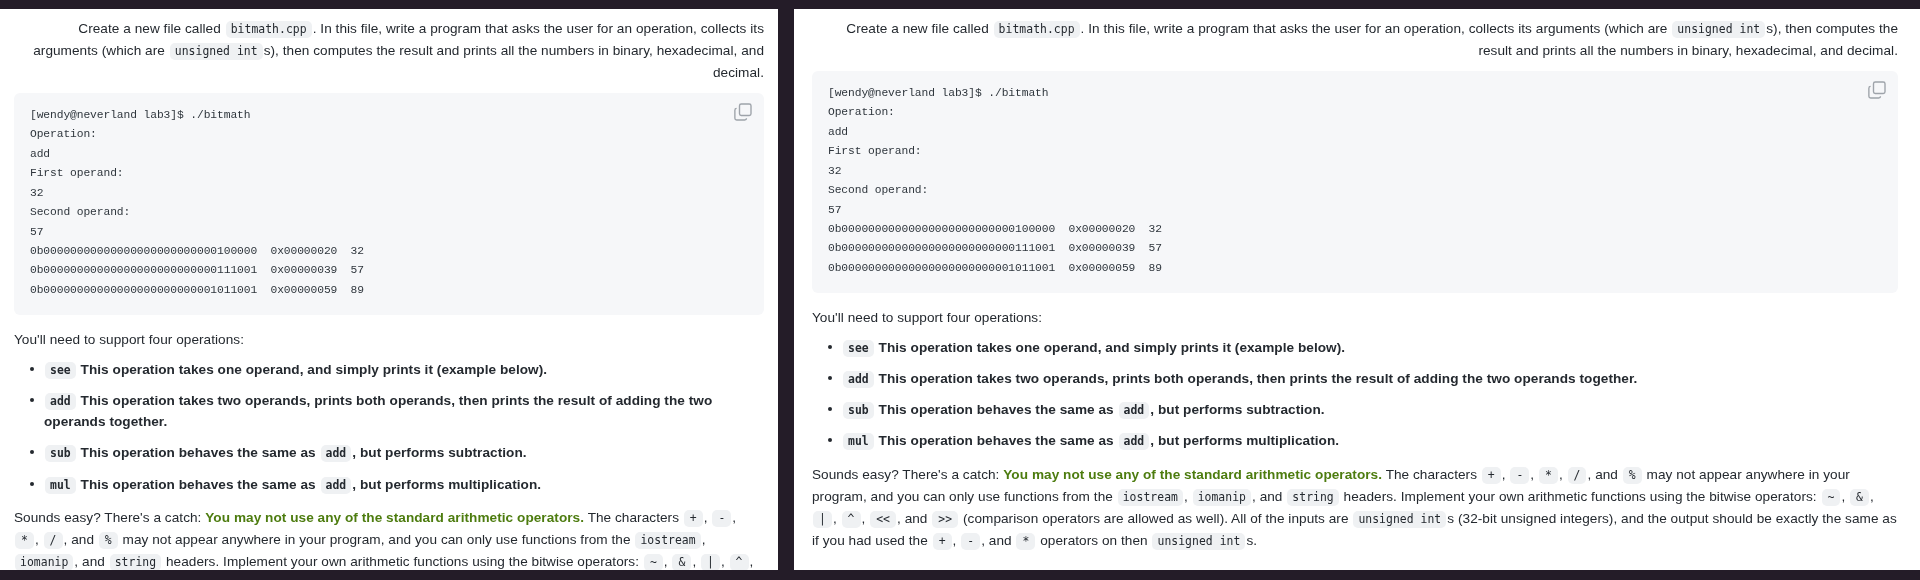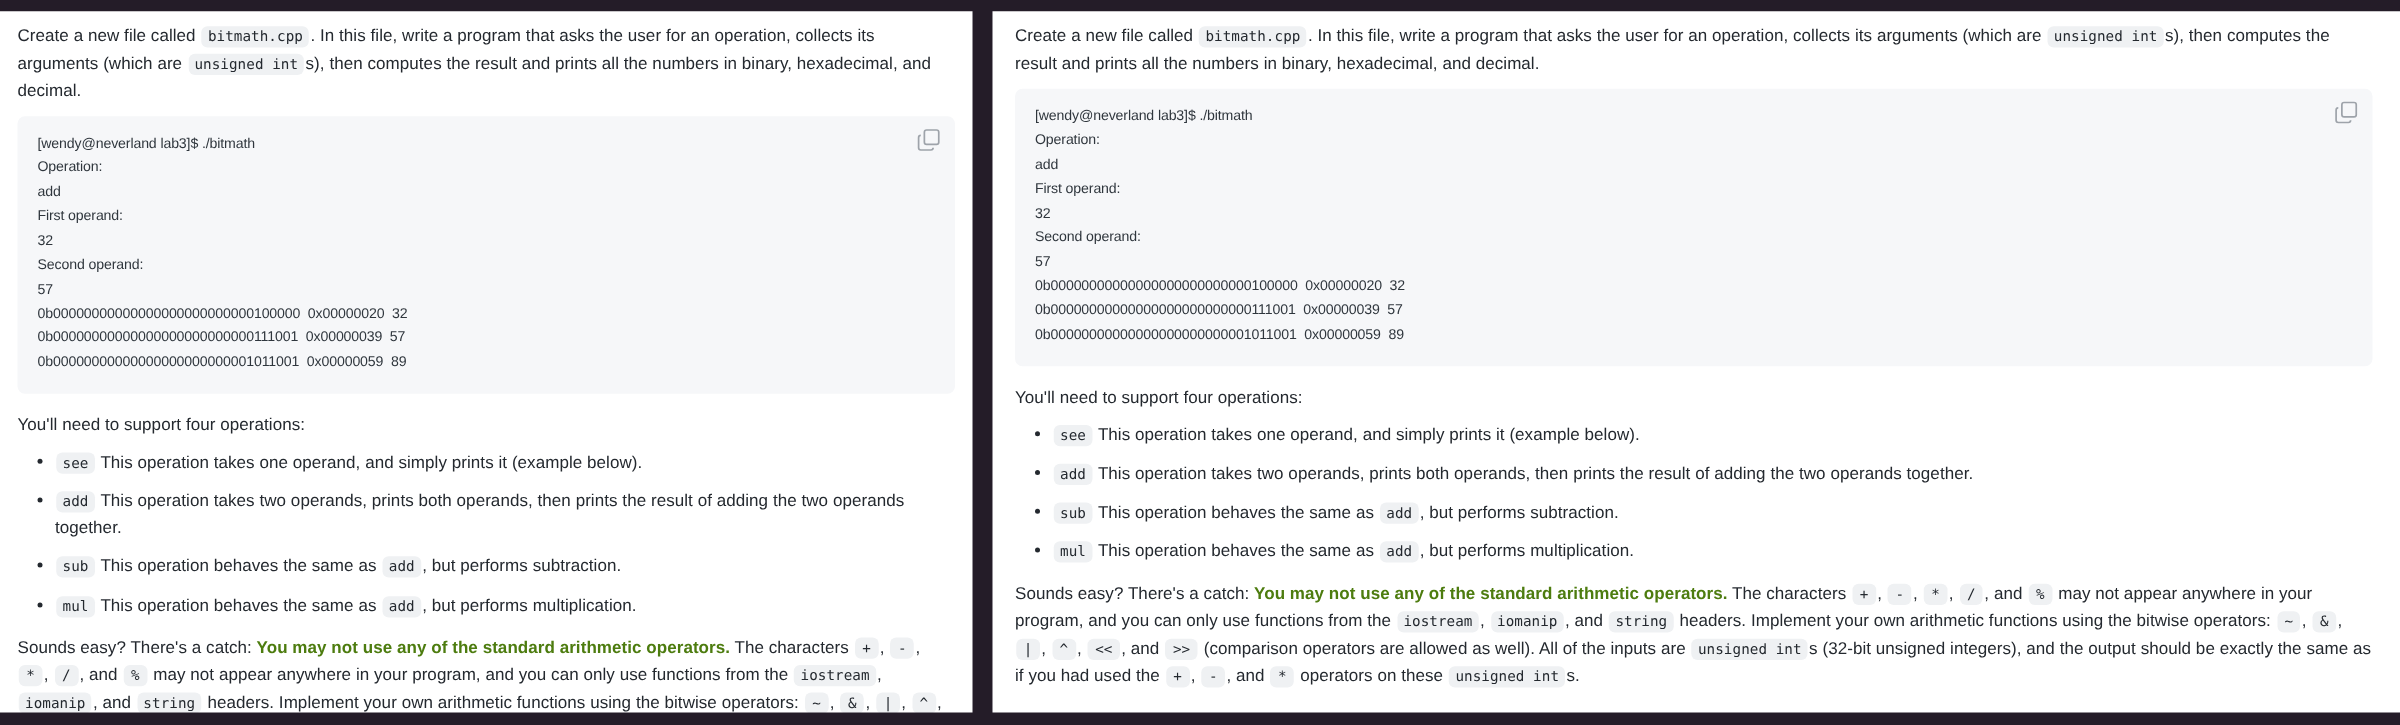--- a/index.html
+++ b/index.html
@@ -48,21 +48,21 @@
   
   .prose {
     color: #24292f;
     font-size: 13.6px;
     line-height: 1.62;
     letter-spacing: 0.05px;
   }
   .pane-right .prose { font-size: 13.6px; }
 
   .prose p { margin: 0 0 8px 0; }
-  .prose p.tight { margin-bottom: 4px; }
+  .prose p.tight { margin-bottom: 4px; text-align: right; }
 
   .bold { font-weight: bold; color: #4d7c0f; }
 
   
   code.chip {
     font-family: "DejaVu Sans Mono", "Liberation Mono", monospace;
     background: #eff1f3;
     border-radius: 5px;
     padding: 1px 5px 2px 5px;
     font-size: 11.4px;
@@ -75,21 +75,21 @@
   
   .codeblock {
     position: relative;
     background: #f6f7f9;
     border-radius: 6px;
     margin: 9px 0 14px 0;
     padding: 13px 16px 15px 16px;
   }
   .codeblock pre {
     margin: 0;
-    font-family: Liberation Sans, sans-serif;
+    font-family: Liberation Mono, monospace;
     font-size: 11.3px;
     line-height: 1.72;
     color: #2f363d;
     white-space: pre;
     letter-spacing: -0.1px;
   }
   .copy-btn {
     position: absolute;
     top: 9px; right: 11px;
     width: 20px; height: 20px;
@@ -101,20 +101,21 @@
   
   ul.ops {
     margin: 8px 0 12px 0;
     padding-left: 30px;
     list-style: none;
   }
   ul.ops li {
     position: relative;
     margin: 0 0 10px 0;
     line-height: 1.55;
+    font-weight: bold;
   }
   ul.ops li::before {
     content: "";
     position: absolute;
     left: -14px; top: 8px;
     width: 4px; height: 4px;
     border-radius: 50%;
     background: #24292f;
   }
 </style>
@@ -291,21 +292,21 @@
           <code class="chip op">^</code>,
           <code class="chip op">&lt;&lt;</code>,
           <span>and</span>
           <code class="chip op">&gt;&gt;</code>
           <span>(comparison operators are allowed as well). All of the inputs are</span>
           <code class="chip">unsigned int</code><span>s (32-bit unsigned integers), and the output should be exactly the same as if you had used the</span>
           <code class="chip op">+</code>,
           <code class="chip op">-</code>,
           <span>and</span>
           <code class="chip op">*</code>
-          <span>operators on these</span>
+          <span>operators on then</span>
           <code class="chip">unsigned int</code><span>s.</span>
         </p>
 
       </div>
     </div>
   </div>
 
 </div>
 
 </body></html>

